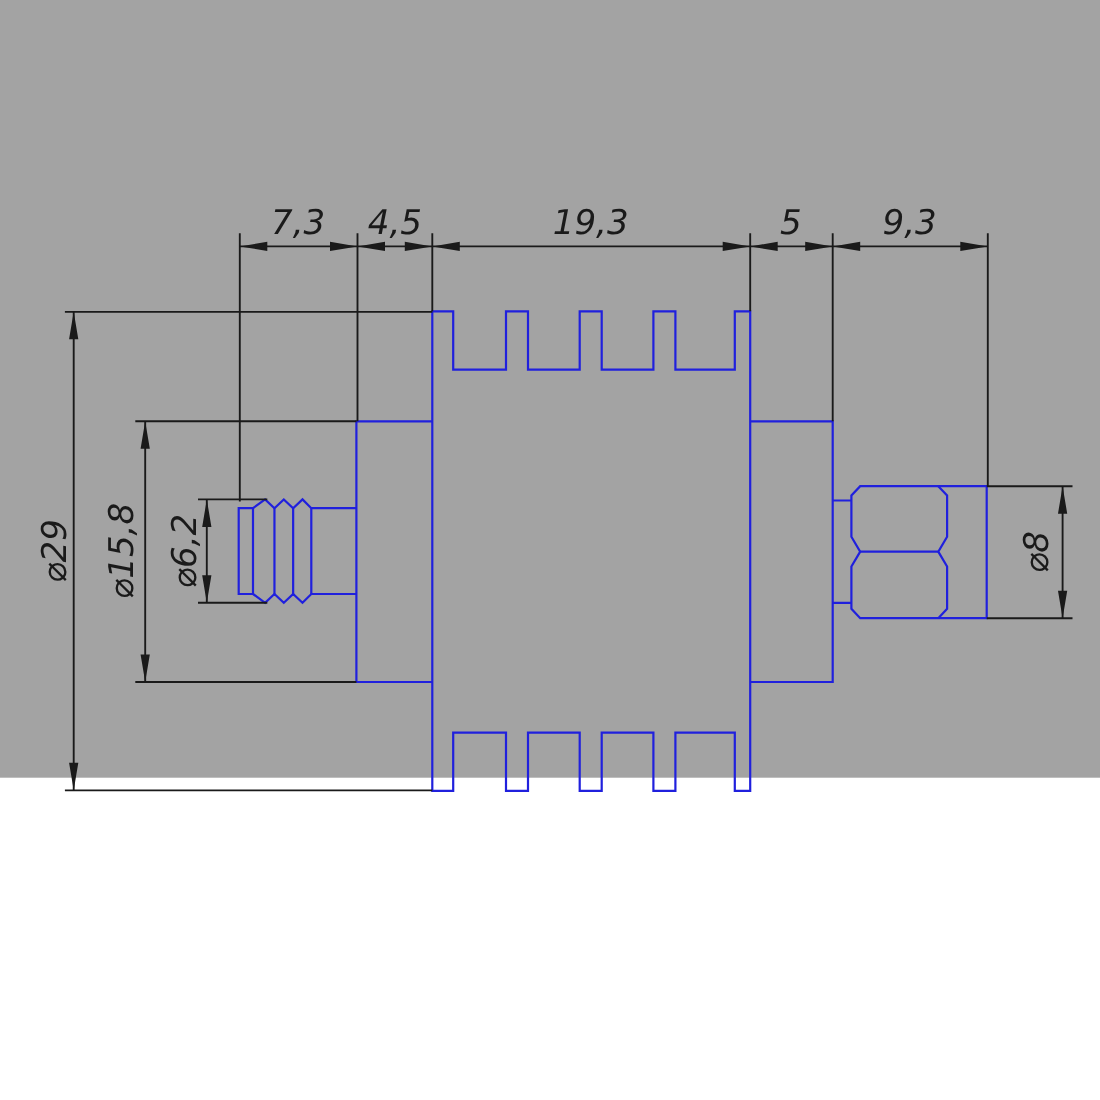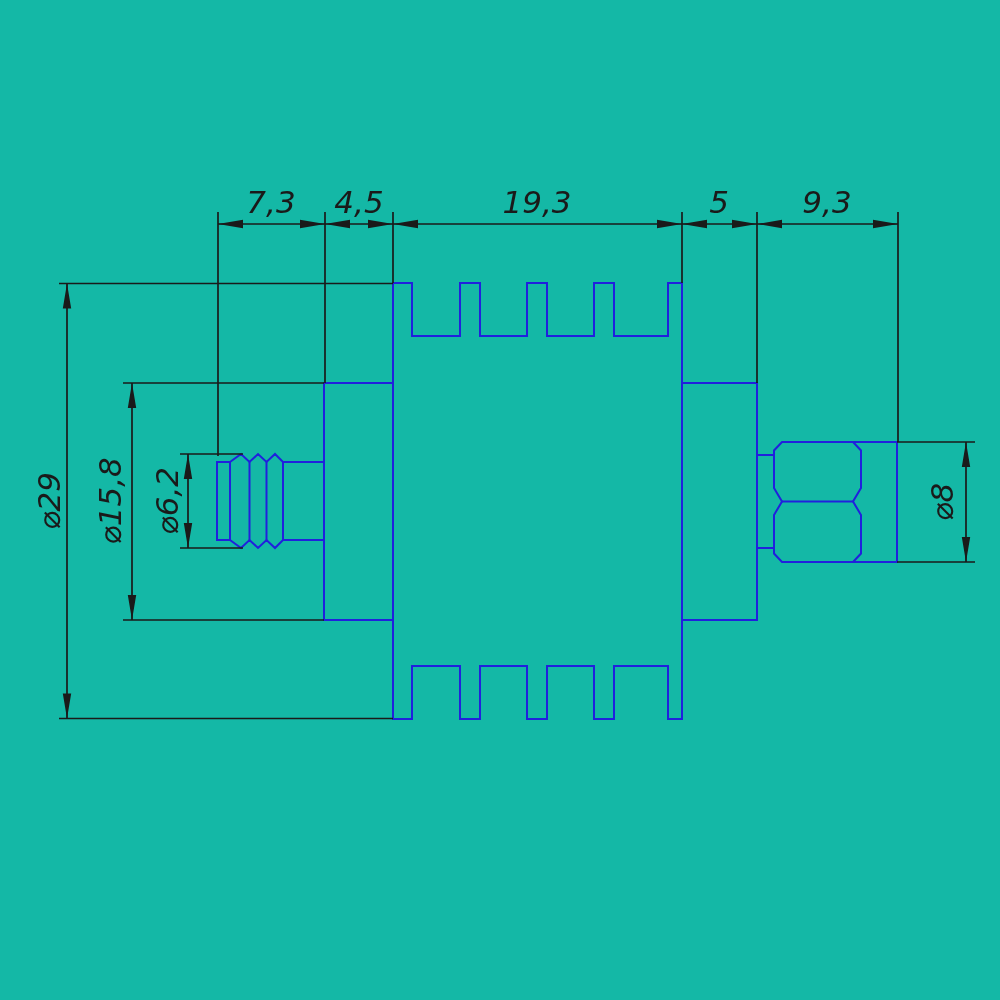--- a/index.html
+++ b/index.html
@@ -6,22 +6,22 @@
     margin: 0;
     padding: 0;
     background: #ffffff;
     width: 1000px;
     height: 1000px;
     overflow: hidden;
     font-family: "DejaVu Sans", "Liberation Sans", sans-serif;
   }
   .canvas-wrap {
     width: 1000px;
-    height: 1000px;
-    background: #14b8a6;
+    height: 707px;
+    background: #a3a3a3;
   }
   svg { display: block; }
   .geo {
     fill: none;
     stroke: #2020dd;
     stroke-width: 2;
     stroke-linejoin: miter;
     stroke-linecap: butt;
   }
   .dim {

